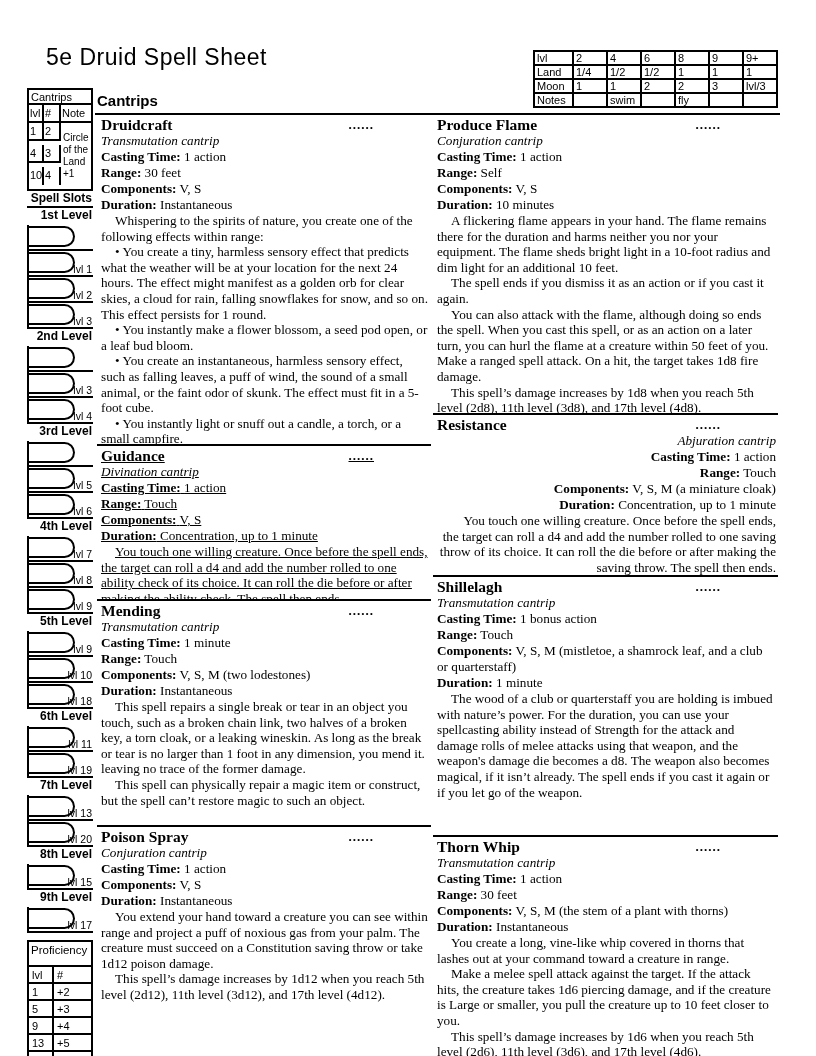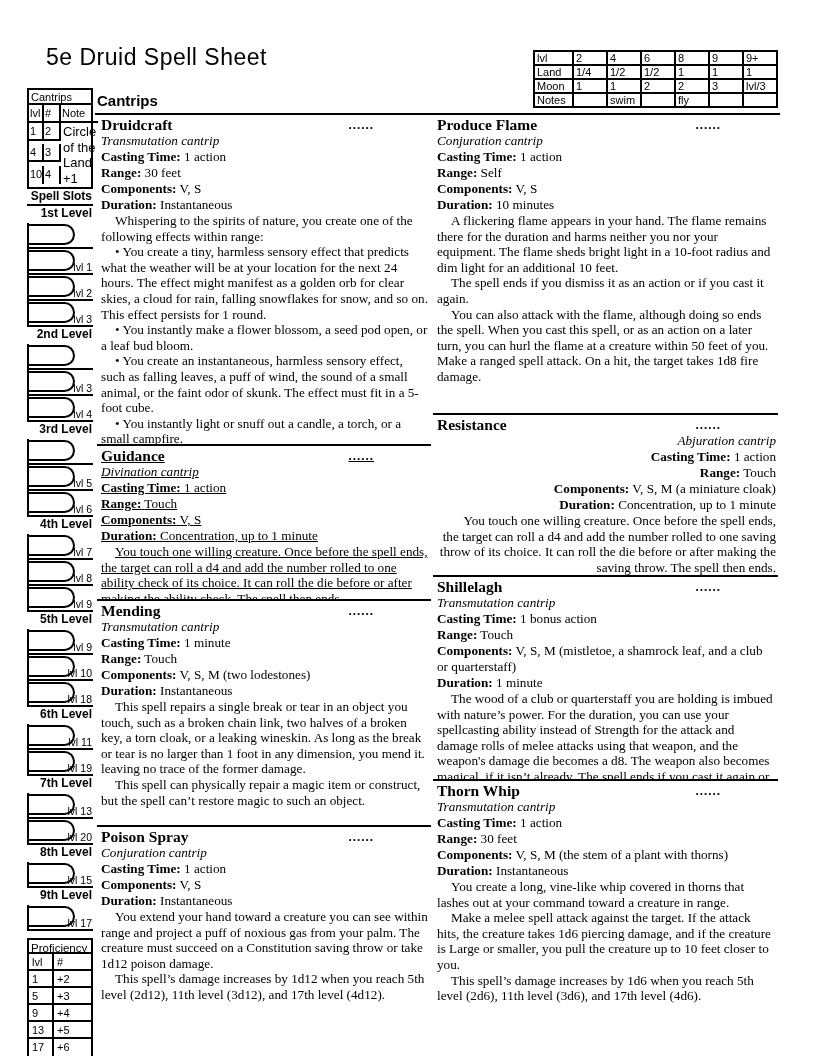--- a/index.html
+++ b/index.html
@@ -14,45 +14,45 @@
   .wstable td.c0 { width: 39px; }
 
   
   .sidebar { position: absolute; left: 27px; top: 88px; width: 66px; }
   .cbox { border: 2px solid #000; font-size: 11px; }
   .ctitle { height: 15px; line-height: 14px; padding: 0 2px; border-bottom: 2px solid #000; }
   .cgrid { display: grid; grid-template-columns: 15px 17px 1fr; }
   .cgrid .cell { padding: 0 1px; height: 18px; line-height: 17px; }
   .cgrid .br { border-right: 2px solid #000; }
   .cgrid .bb { border-bottom: 2px solid #000; }
-  .cgrid .note-span { grid-column: 3; grid-row: 2 / span 3; height: auto; font-size: 13px; line-height: 1.2; padding: 1px 2px; border-radius: 14px; }
+  .cgrid .note-span { grid-column: 3; grid-row: 2 / span 3; height: auto; font-size: 10px; line-height: 1.2; padding: 9px 2px; border-radius: 14px; }
 
   .slhdr { font-weight: bold; font-size: 12px; text-align: right; height: 17px; line-height: 14px; padding-right: 1px; }
   .slhdr.topline { border-bottom: 2px solid #000; }
   .slot { position: relative; height: 26px; border-bottom: 2px solid #000; border-left: 2px solid #000; text-align: right; }
   .cap { position: absolute; left: 0; top: 1px; width: 46px; height: 21px; border: 2px solid #000; border-left: none; border-radius: 0 12px 12px 0; }
   .slab { position: absolute; right: 1px; bottom: 0; font-size: 10.5px; line-height: 12px; }
 
   .pbox { border: 2px solid #000; margin-top: 7px; font-size: 11px; }
-  .ptitle { height: 14px; line-height: 16px; padding: 0 2px; border-bottom: 2px solid #000; font-size: 11.5px; }
+  .ptitle { height: 25px; line-height: 16px; padding: 0 2px; border-bottom: 2px solid #000; font-size: 11.5px; }
   .pgrid { display: grid; grid-template-columns: 25px 1fr; }
   .pgrid .cell { padding: 0 3px; height: 17px; line-height: 16px; }
   .pgrid .br { border-right: 2px solid #000; }
   .pgrid .bb { border-bottom: 2px solid #000; }
 
   
   .main-heading { position: absolute; left: 97px; top: 92px; font-size: 15px; font-weight: bold; }
   .hl, .vl { position: absolute; background: #000; }
   .col { position: absolute; top: 115px; }
   .col1 { left: 97px; width: 334px; }
   .col2 { left: 433px; width: 345px; }
   .card { padding: 1px 2px 0 4px; overflow: hidden; font-family: "Liberation Serif", serif; font-size: 13.2px; line-height: 15.6px; }
   .card.bb { border-bottom: 2px solid #000; }
   .h331 { height: 331px; } .h159 { height: 155px; text-decoration: underline; } .h226 { height: 226px; }
-  .h300 { height: 300px; } .h162 { height: 162px; text-align: right; } .h240 { height: 204px; }
+  .h300 { height: 300px; } .h162 { height: 162px; text-align: right; } .h240 { height: 260px; }
   .trow { display: flex; justify-content: space-between; font-weight: bold; font-size: 15.5px; line-height: 17px; }
   .dots { margin-right: 55px; font-size: 13px; letter-spacing: 1px; }
   .school { font-style: italic; font-size: 13.2px; line-height: 16px; }
   .field { line-height: 16px; }
   .card p { text-indent: 14px; margin: 0; }
 </style>
 </head>
 <body>
 
 <h1 class="page-title">5e Druid Spell Sheet</h1>
@@ -319,20 +319,21 @@
         <span class="dots">......</span>
       </div>
     <div class="school">Conjuration cantrip</div>
     <div class="field"><b>Casting Time:</b> <span>1 action</span></div>
     <div class="field"><b>Range:</b> <span>Self</span></div>
     <div class="field"><b>Components:</b> <span>V, S</span></div>
     <div class="field"><b>Duration:</b> <span>10 minutes</span></div>
     <p>A flickering flame appears in your hand. The flame remains there for the duration and harms neither you nor your equipment. The flame sheds bright light in a 10-foot radius and dim light for an additional 10 feet.</p>
     <p>The spell ends if you dismiss it as an action or if you cast it again.</p>
     <p>You can also attack with the flame, although doing so ends the spell. When you cast this spell, or as an action on a later turn, you can hurl the flame at a creature within 50 feet of you. Make a ranged spell attack. On a hit, the target takes 1d8 fire damage.</p>
+    <p>This spell’s damage increases by 1d8 when you reach 5th level (2d8), 11th level (3d8), and 17th level (4d8).</p>
   </section>
 
   <section class="card bb h162">
     <div class="trow">
         <span>Resistance</span>
         <span class="dots">......</span>
       </div>
     <div class="school">Abjuration cantrip</div>
     <div class="field"><b>Casting Time:</b> <span>1 action</span></div>
     <div class="field"><b>Range:</b> <span>Touch</span></div>

